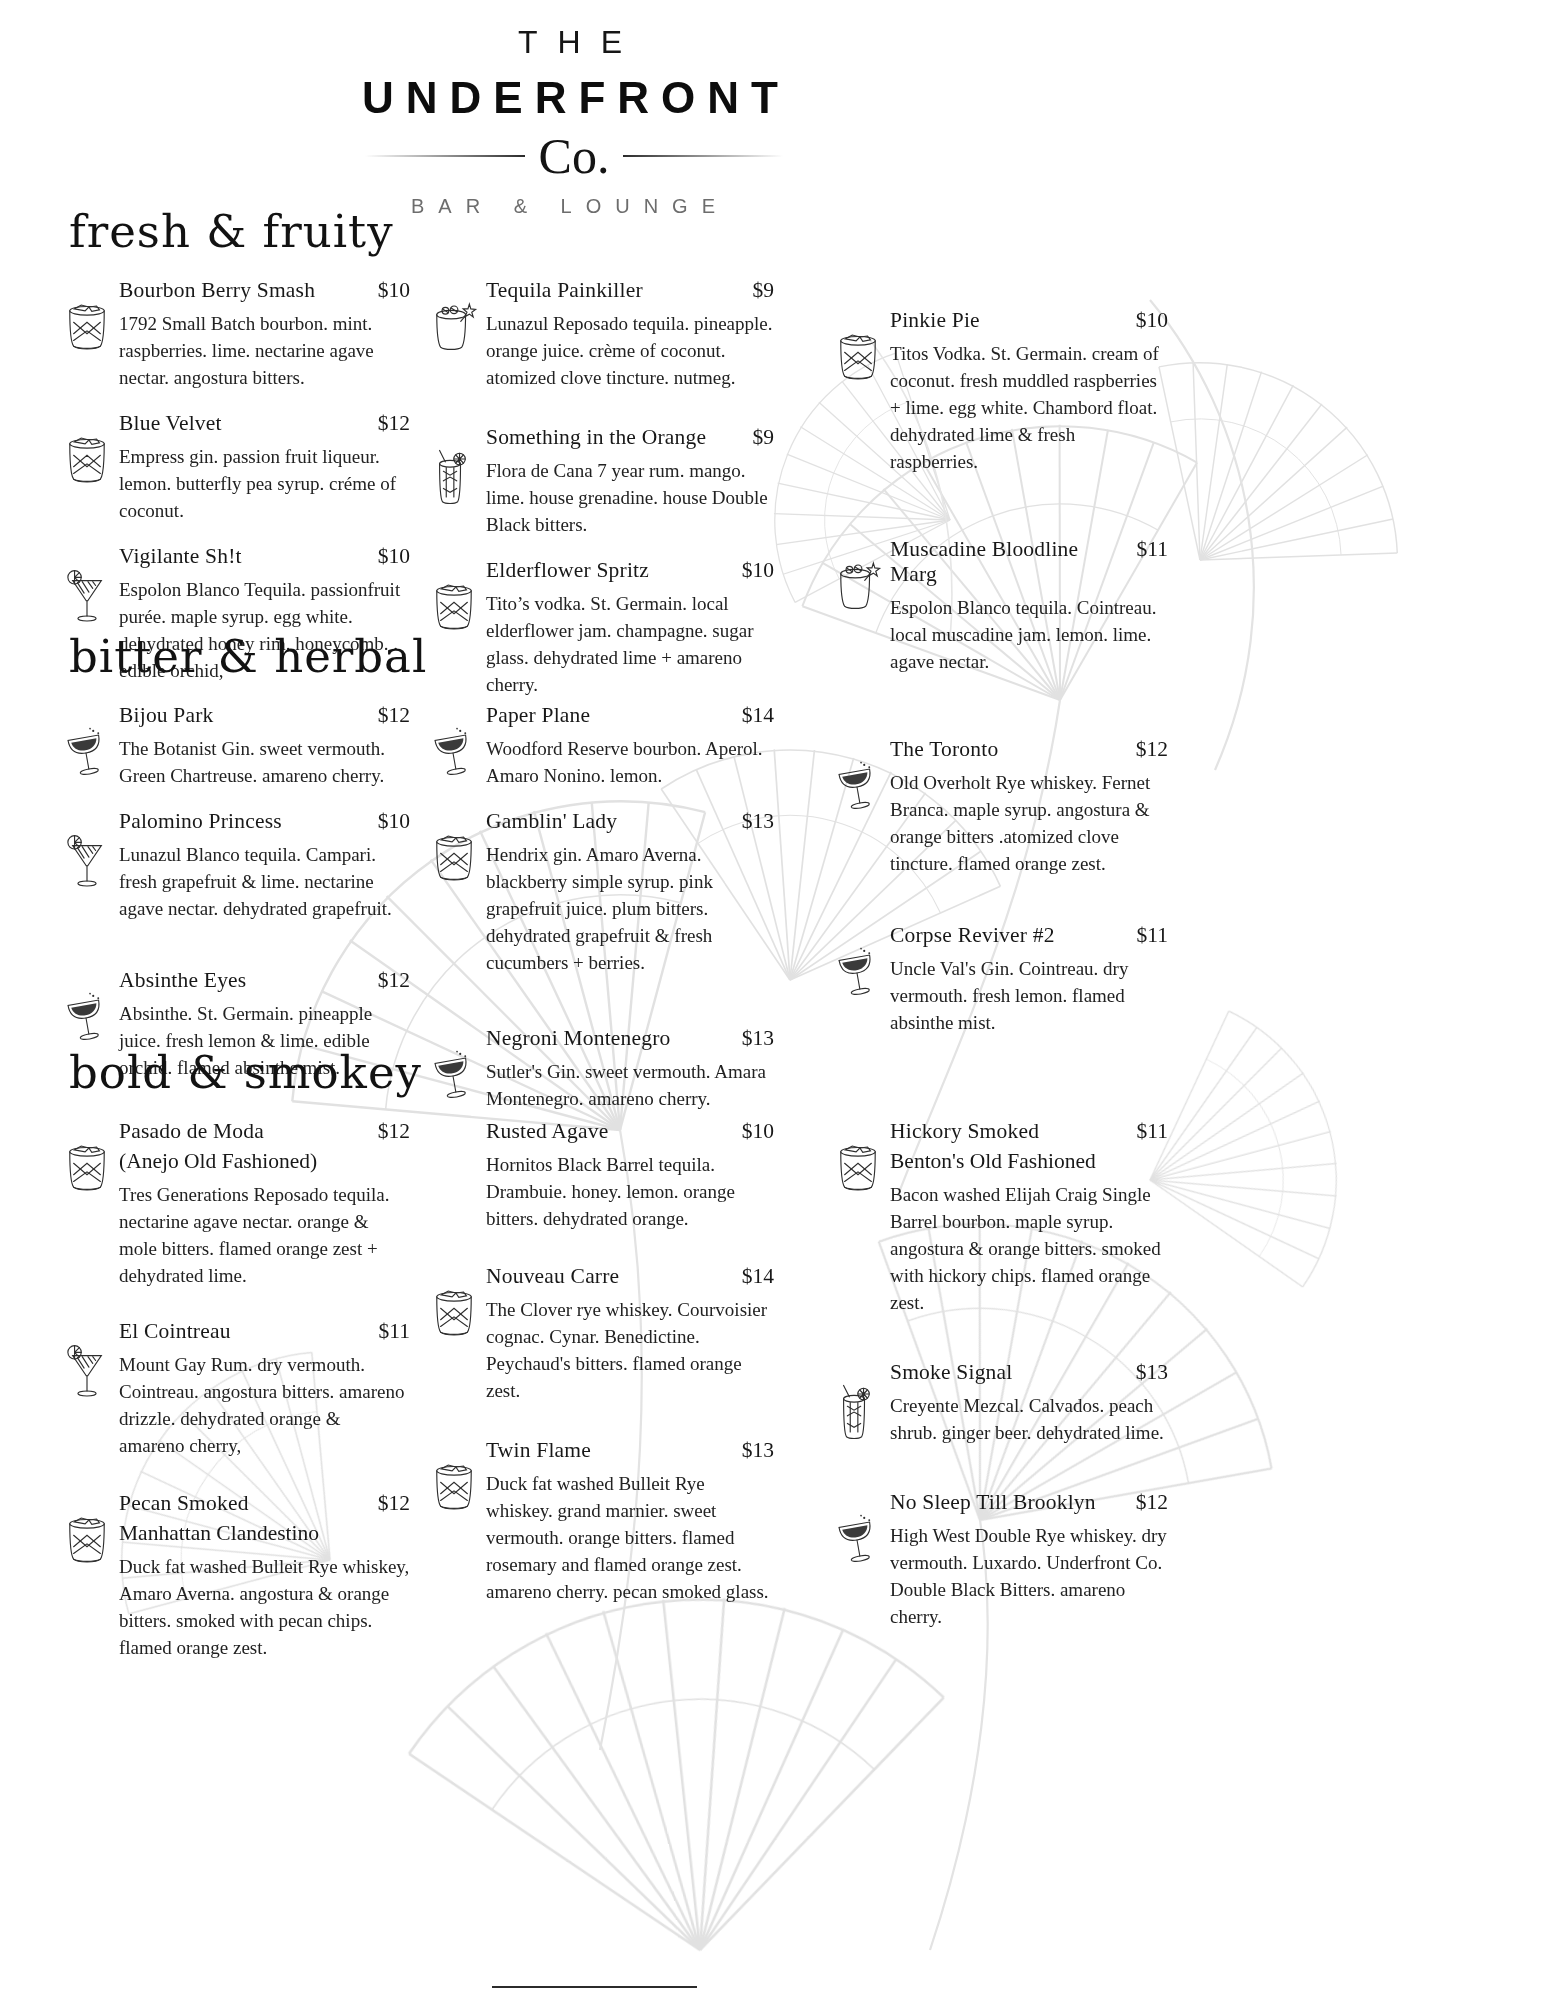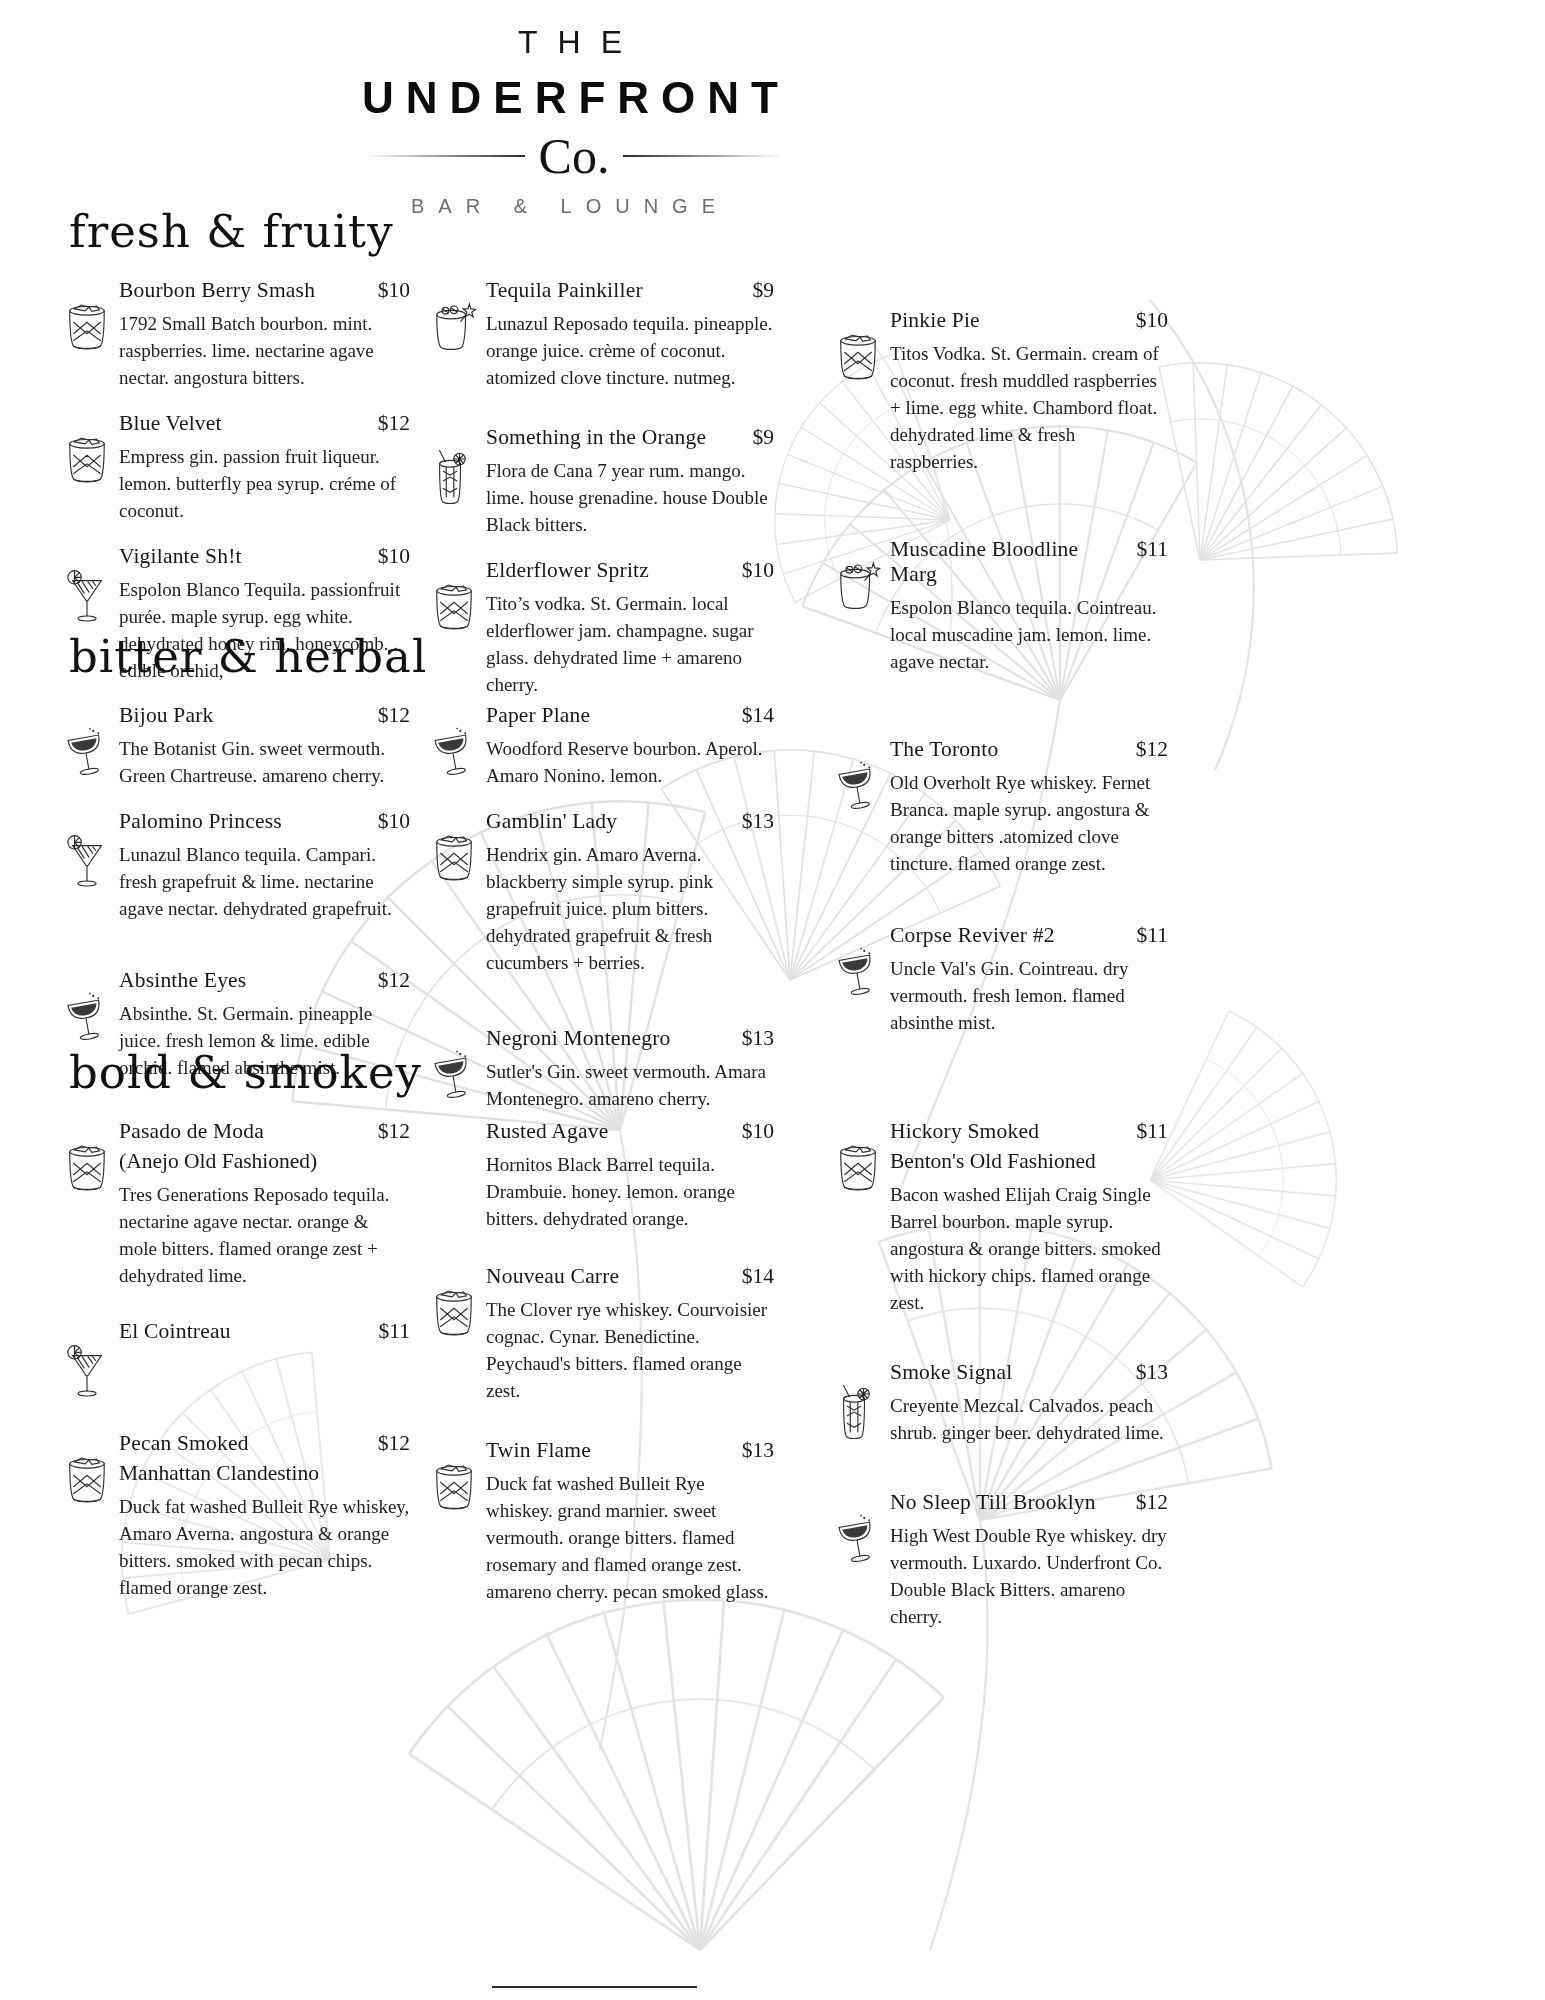--- a/index.html
+++ b/index.html
@@ -511,20 +511,21 @@
                   <circle cx="10" cy="9.5" r="7"></circle>
                   <path d="M10 9.5 L10 2.5 M10 9.5 L15 4.5 M10 9.5 L17 9.5 M10 9.5 L15 14.5 M10 9.5 L10 16.5"></path>
                 </g>
               </svg>
             </div>
             <div class="text-cell">
               <div class="head">
                 <span class="cname">El Cointreau</span>
                 <span class="price">$11</span>
               </div>
+              <p class="desc">Mount Gay Rum. dry vermouth. Cointreau. angostura bitters. amareno drizzle. dehydrated orange &amp; amareno cherry,</p>
             </div>
           </div>
           <div class="item" style="margin-top: 12px;">
             <div class="icon-cell">
               <svg viewBox="0 0 46 54" width="44" height="52">
                 <g fill="none" stroke="#2e2e2e" stroke-width="1.2" stroke-linecap="round">
                   <ellipse cx="23" cy="9" rx="18" ry="4.5"></ellipse>
                   <path d="M5 9 C5 30 6 42 9 46 C13 50 33 50 37 46 C40 42 41 30 41 9"></path>
                   <path d="M9 46 C16 49 30 49 37 46"></path>
                   <path d="M10 7 L17 3 L25 5 L21 9 Z"></path>

